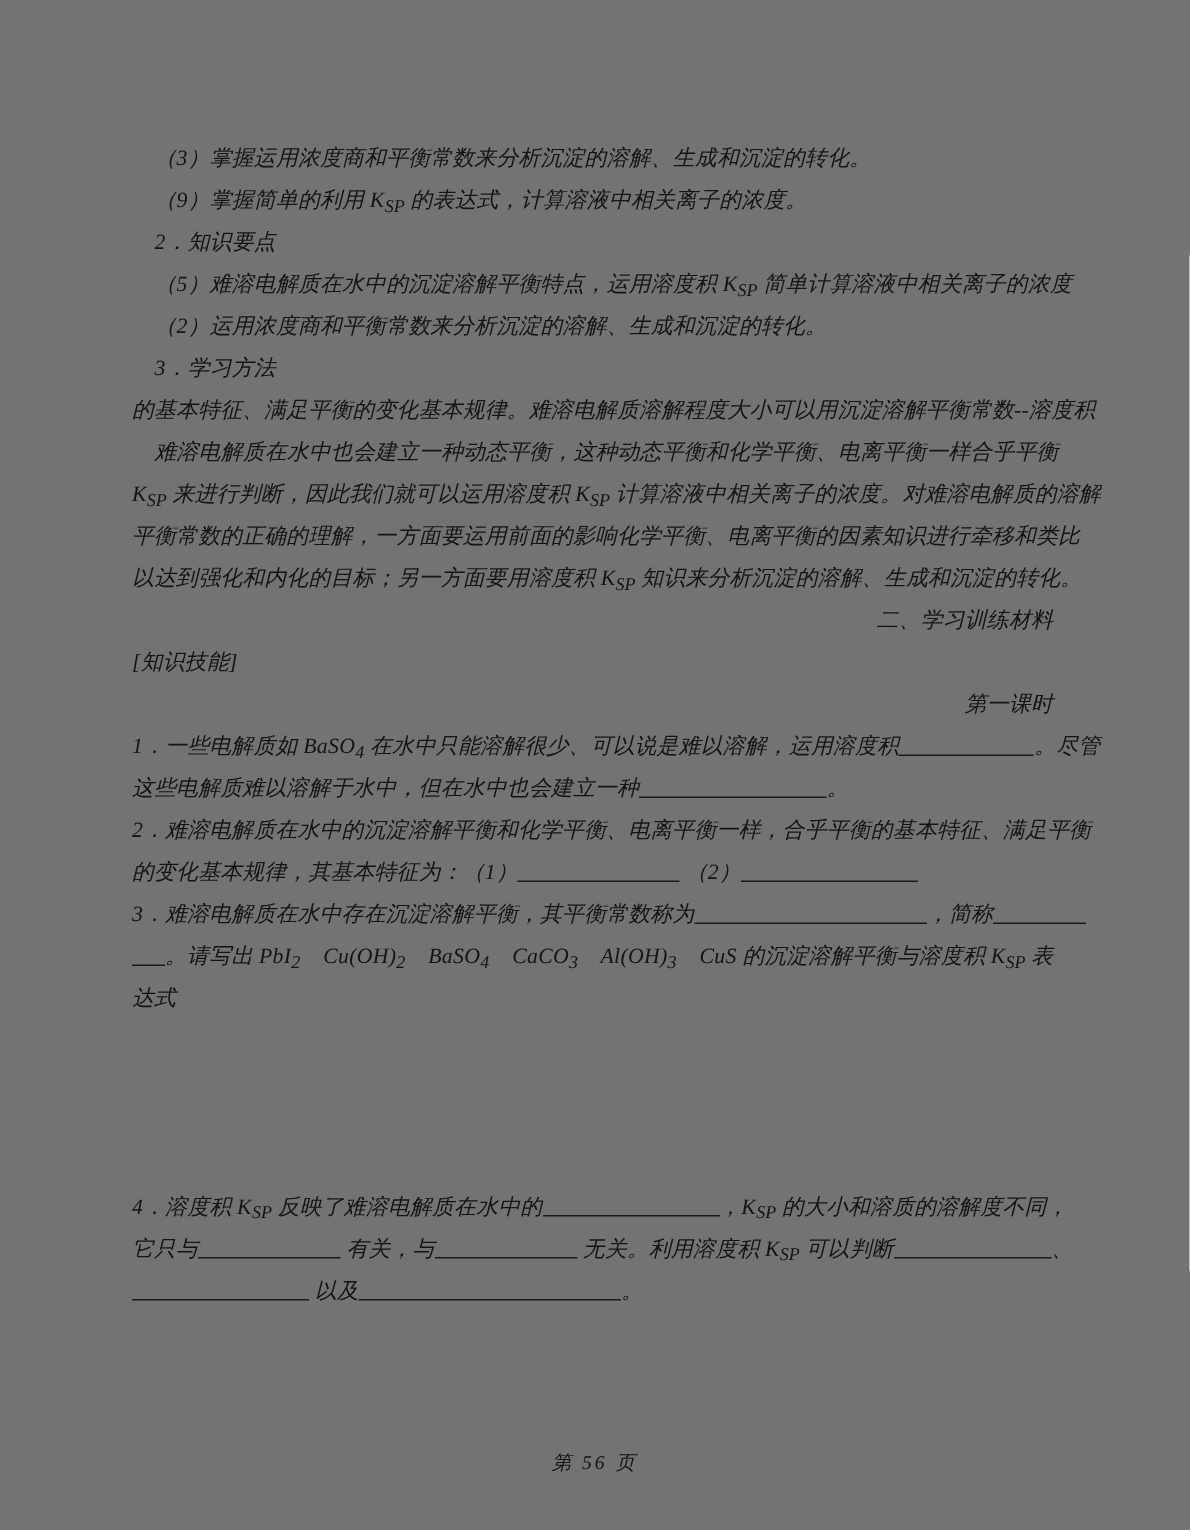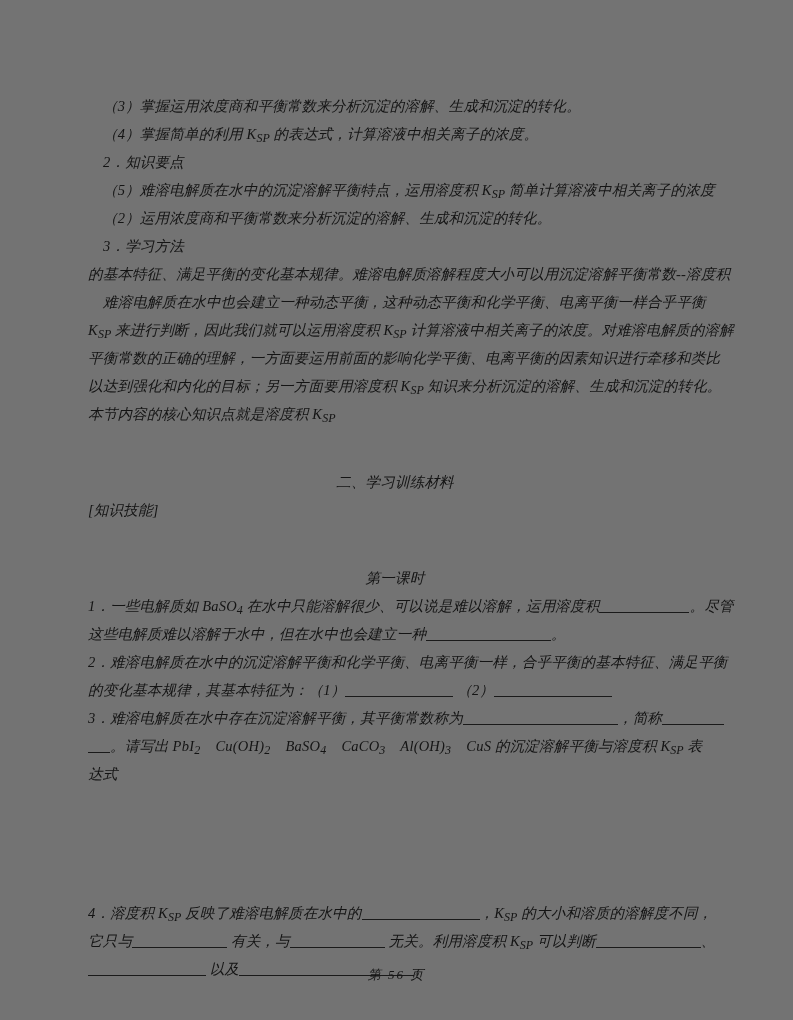--- a/index.html
+++ b/index.html
@@ -18,21 +18,21 @@
     width:614px;
   }
   .line{
     height:28px;
     line-height:28px;
     font-size:14.5px;
     letter-spacing:0.2px;
     white-space:pre;
   }
   .line.ind{padding-left:15px;}
-  .line.center{text-align:center;padding-left:0;margin-top:40px;}
+  .line.center{text-align:right;padding-left:0;}
   .spacer{width:100%;}
   .sub{
     font-size:12px;
     vertical-align:-3px;
     line-height:0;
     letter-spacing:0;
   }
   .blank{
     display:inline-block;
     border-bottom:1px solid #1a1a1a;
@@ -47,31 +47,30 @@
     letter-spacing:2px;
     color:#141414;
   }
 </style>
 </head>
 <body>
 
 <div class="page">
   <div class="content">
       <div class="line ind"><span>（3）掌握运用浓度商和平衡常数来分析沉淀的溶解、生成和沉淀的转化。</span></div>
-      <div class="line ind"><span>（4）掌握简单的利用 K</span><span class="sub">SP</span><span> 的表达式，计算溶液中相关离子的浓度。</span></div>
+      <div class="line ind"><span>（9）掌握简单的利用 K</span><span class="sub">SP</span><span> 的表达式，计算溶液中相关离子的浓度。</span></div>
       <div class="line ind"><span>2．知识要点</span></div>
       <div class="line ind"><span>（5）难溶电解质在水中的沉淀溶解平衡特点，运用溶度积 K</span><span class="sub">SP</span><span> 简单计算溶液中相关离子的浓度</span></div>
       <div class="line ind"><span>（2）运用浓度商和平衡常数来分析沉淀的溶解、生成和沉淀的转化。</span></div>
       <div class="line ind"><span>3．学习方法</span></div>
       <div class="line"><span>的基本特征、满足平衡的变化基本规律。难溶电解质溶解程度大小可以用沉淀溶解平衡常数--溶度积</span></div>
       <div class="line ind"><span>难溶电解质在水中也会建立一种动态平衡，这种动态平衡和化学平衡、电离平衡一样合乎平衡</span></div>
       <div class="line"><span>K</span><span class="sub">SP</span><span> 来进行判断，因此我们就可以运用溶度积 K</span><span class="sub">SP</span><span> 计算溶液中相关离子的浓度。对难溶电解质的溶解</span></div>
       <div class="line"><span>平衡常数的正确的理解，一方面要运用前面的影响化学平衡、电离平衡的因素知识进行牵移和类比</span></div>
       <div class="line"><span>以达到强化和内化的目标；另一方面要用溶度积 K</span><span class="sub">SP</span><span> 知识来分析沉淀的溶解、生成和沉淀的转化。</span></div>
-      <div class="line"><span>本节内容的核心知识点就是溶度积 K</span><span class="sub">SP</span></div>
       <div class="line center"><span>二、学习训练材料</span></div>
       <div class="line"><span>[知识技能]</span></div>
       <div class="line center"><span>第一课时</span></div>
       <div class="line"><span>1．一些电解质如 BaSO</span><span class="sub">4</span><span> 在水中只能溶解很少、可以说是难以溶解，运用溶度积</span><span class="blank" style="width: 90px;"></span><span>。尽管</span></div>
       <div class="line"><span>这些电解质难以溶解于水中，但在水中也会建立一种</span><span class="blank" style="width: 125px;"></span><span>。</span></div>
       <div class="line"><span>2．难溶电解质在水中的沉淀溶解平衡和化学平衡、电离平衡一样，合乎平衡的基本特征、满足平衡</span></div>
       <div class="line"><span>的变化基本规律，其基本特征为：（1）</span><span class="blank" style="width: 108px;"></span><span> （2）</span><span class="blank" style="width: 118px;"></span></div>
       <div class="line"><span>3．难溶电解质在水中存在沉淀溶解平衡，其平衡常数称为</span><span class="blank" style="width: 155px;"></span><span>，简称</span><span class="blank" style="width: 62px;"></span></div>
       <div class="line"><span class="blank" style="width: 22px;"></span><span>。请写出 PbI</span><span class="sub">2</span><span>    Cu(OH)</span><span class="sub">2</span><span>    BaSO</span><span class="sub">4</span><span>    CaCO</span><span class="sub">3</span><span>    Al(OH)</span><span class="sub">3</span><span>    CuS 的沉淀溶解平衡与溶度积 K</span><span class="sub">SP</span><span> 表</span></div>
       <div class="line"><span>达式</span></div>

